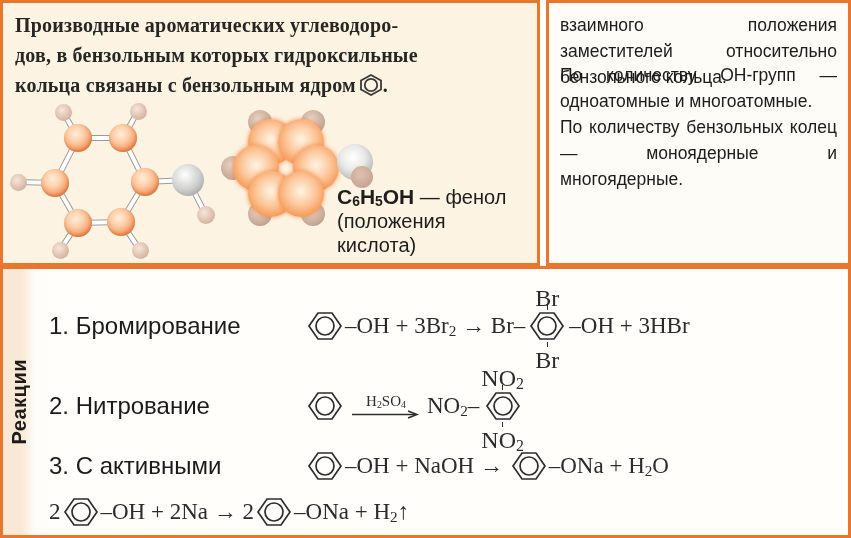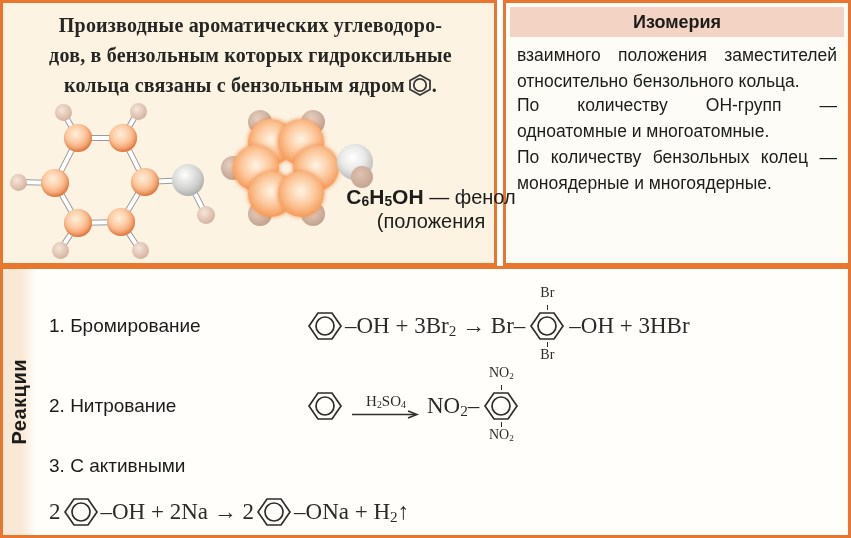--- a/index.html
+++ b/index.html
@@ -9,22 +9,22 @@
     --strip-peach:#f9e8d5;
     --text-dark:#242422;
   }
   *{box-sizing:border-box;}
   body{margin:0;background:#fff;}
   .page{width:851px;height:538px;overflow:hidden;background:#fff;
         font-family:"Liberation Sans",sans-serif;color:var(--text-dark);position:relative;}
 
   
   .top{display:flex;height:266px;}
-  .panel-left{width:497px;background:var(--panel-cream);border:3px solid var(--accent-orange);
-              position:relative;flex:none;text-align:center;}
+  .panel-left{width:540px;background:var(--panel-cream);border:3px solid var(--accent-orange);
+              position:relative;flex:none;}
   .top-gap{width:6px;flex:none;background:#fff;}
   .panel-right{flex:1;background:#fdfcf7;border:3px solid var(--accent-orange);
                display:flex;flex-direction:column;padding:4px;}
 
   .def{padding:7px 8px 0 12px;font-family:"Liberation Serif",serif;font-weight:bold;
        font-size:20px;line-height:30px;color:#262624;letter-spacing:.2px;}
   .dl{display:block;}
   .benz-inline{vertical-align:-4px;margin-left:3px;}
 
   
@@ -35,21 +35,21 @@
   .H{background:radial-gradient(circle at 40% 36%,#f6e6da 0%,#dcbcaa 60%,#c59c88 100%);}
   .O{background:radial-gradient(circle at 40% 34%,#ffffff 0%,#cfcfcd 52%,#8c8c8a 100%);}
   .Cs{background:radial-gradient(circle at 50% 44%,#fff4e5 0%,#fcc79b 42%,#f4954f 78%,#ef8140 100%);
       box-shadow:0 0 4px rgba(239,129,64,.8);}
   .Hs{background:radial-gradient(circle at 42% 38%,#e9d4c6 0%,#c8aa97 62%,#ad8f7c 100%);}
   .Os{background:radial-gradient(circle at 44% 38%,#ffffff 0%,#e9e9e7 40%,#9b9b99 100%);}
   .Hs2{background:radial-gradient(circle at 42% 38%,#dfc2b0 0%,#ba9b87 100%);}
   .bond{position:absolute;height:6px;background:#fff;border-top:1.6px solid #9a9a98;
         border-bottom:1.6px solid #9a9a98;transform-origin:0 50%;}
 
-  .phenol-label{position:absolute;left:342px;top:182px;width:172px;line-height:24px;color:#1d1d1b;}
+  .phenol-label{position:absolute;left:334px;top:182px;width:172px;line-height:24px;color:#1d1d1b;}
   .pl1{font-size:20px;}
   .plf{font-weight:bold;font-size:21px;}
   .pln{white-space:pre;}
   .pl2{font-size:20px;}
 
   
   .peach-bar{background:var(--header-peach);height:30px;flex:none;display:flex;
              align-items:center;justify-content:center;font-weight:bold;font-size:18px;color:#1c1c1a;}
   .rp-body{padding:5px 7px 3px 7px;font-size:17.5px;line-height:26px;text-align:justify;color:#1c1c1a;}
   .rp-body-1{height:50px;}
@@ -61,28 +61,28 @@
           background:linear-gradient(to right,var(--strip-peach) 55%,rgba(255,254,251,0));
           display:flex;align-items:center;justify-content:center;}
   .vlabel{writing-mode:vertical-rl;transform:rotate(180deg);font-weight:bold;font-size:20px;
           letter-spacing:.5px;color:#1c1c1a;}
 
   .rrow{position:absolute;left:0;right:4px;display:flex;align-items:center;padding-left:46px;}
   .rrow-1{top:16px;height:82px;}
   .rrow-2{top:96px;height:82px;}
   .rrow-3{top:179px;height:36px;}
   .rrow-4{top:225px;height:36px;}
-  .rlabel{width:256px;flex:none;font-size:19px;line-height:1.2;color:#1b1b19;}
+  .rlabel{width:256px;flex:none;font-size:24px;line-height:1.2;color:#1b1b19;}
   .rformula{display:flex;align-items:center;font-family:"Liberation Serif",serif;
             font-size:23px;color:#2c2b29;}
   .fx{white-space:pre;line-height:1.1;}
   sub{font-size:.66em;vertical-align:-0.18em;line-height:0;}
   .ringw{display:flex;margin:0 2px;}
   .ring2{display:flex;flex-direction:column;align-items:center;margin:0 2px;}
-  .r2l{font-size:14px;line-height:1;height:20px;}
+  .r2l{font-size:24px;line-height:1;height:20px;}
   .tick{width:1.5px;height:5px;background:#2e2d2b;}
   .oarr{display:flex;flex-direction:column;align-items:center;margin:0 6px;}
   .oarr-l{font-size:15px;line-height:1.1;}
 </style>
 </head>
 <body>
 
 <div class="page">
 
   <div class="top">
@@ -135,29 +135,27 @@
           <div class="atom Cs" style="left: 290px; top: 50px; width: 46px; height: 46px;"></div>
           <div class="atom Cs" style="left: 245px; top: 76px; width: 46px; height: 46px;"></div>
           <div class="atom Cs" style="left: 275px; top: 76px; width: 46px; height: 46px;"></div>
           <div class="atom Os" style="left: 334px; top: 49px; width: 36px; height: 36px;"></div>
           <div class="atom Hs2" style="left: 348px; top: 71px; width: 22px; height: 22px;"></div>
         </div>
 
       <div class="phenol-label">
         <div class="pl1"><span class="plf"><span>C</span><sub>6</sub><span>H</span><sub>5</sub><span>OH</span></span><span class="pln"> — фенол</span></div>
         <div class="pl2">(положения</div>
+        <div class="pl2">кислота)</div>
       </div>
     </div>
 
     <div class="top-gap"></div>
 
     <div class="panel-right">
-      <div class="peach-bar">
-          <span>Изомерия</span>
-        </div>
       <div class="rp-body rp-body-1">взаимного положения заместителей относительно бензольного кольца.</div>
       <div class="rp-body">
         <p>По количеству ОН-групп — одноатомные и многоатомные.</p>
         <p>По количеству бензольных колец — моноядерные и многоядерные.</p>
       </div>
     </div>
   </div>
 
   <div class="bottom">
     <div class="vstrip">
@@ -215,20 +213,36 @@
                 <circle cx="18" cy="16" r="9" fill="none" stroke="#2e2d2b" stroke-width="1.7"></circle>
               </svg>
             </span>
             <span class="tick"></span>
             <span class="r2l"><span class="fx">NO<sub>2</sub></span></span>
           </span>
         </span>
     </div>
     <div class="rrow rrow-3">
       <span class="rlabel"><span>3.</span> <span>С активными</span></span>
+      <span class="rformula">
+          <span class="ringw">
+            <svg class="bz" width="36" height="32" viewBox="0 0 36 32">
+              <polygon points="2,16 11,3 25,3 34,16 25,29 11,29" fill="none" stroke="#2e2d2b" stroke-width="1.7"></polygon>
+              <circle cx="18" cy="16" r="9" fill="none" stroke="#2e2d2b" stroke-width="1.7"></circle>
+            </svg>
+          </span>
+          <span class="fx">–OH + NaOH → </span>
+          <span class="ringw">
+            <svg class="bz" width="36" height="32" viewBox="0 0 36 32">
+              <polygon points="2,16 11,3 25,3 34,16 25,29 11,29" fill="none" stroke="#2e2d2b" stroke-width="1.7"></polygon>
+              <circle cx="18" cy="16" r="9" fill="none" stroke="#2e2d2b" stroke-width="1.7"></circle>
+            </svg>
+          </span>
+          <span class="fx">–ONa + H<sub>2</sub>O</span>
+        </span>
     </div>
     <div class="rrow rrow-4">
       <span class="rformula">
           <span class="fx">2</span>
           <span class="ringw">
             <svg class="bz" width="36" height="32" viewBox="0 0 36 32">
               <polygon points="2,16 11,3 25,3 34,16 25,29 11,29" fill="none" stroke="#2e2d2b" stroke-width="1.7"></polygon>
               <circle cx="18" cy="16" r="9" fill="none" stroke="#2e2d2b" stroke-width="1.7"></circle>
             </svg>
           </span>

